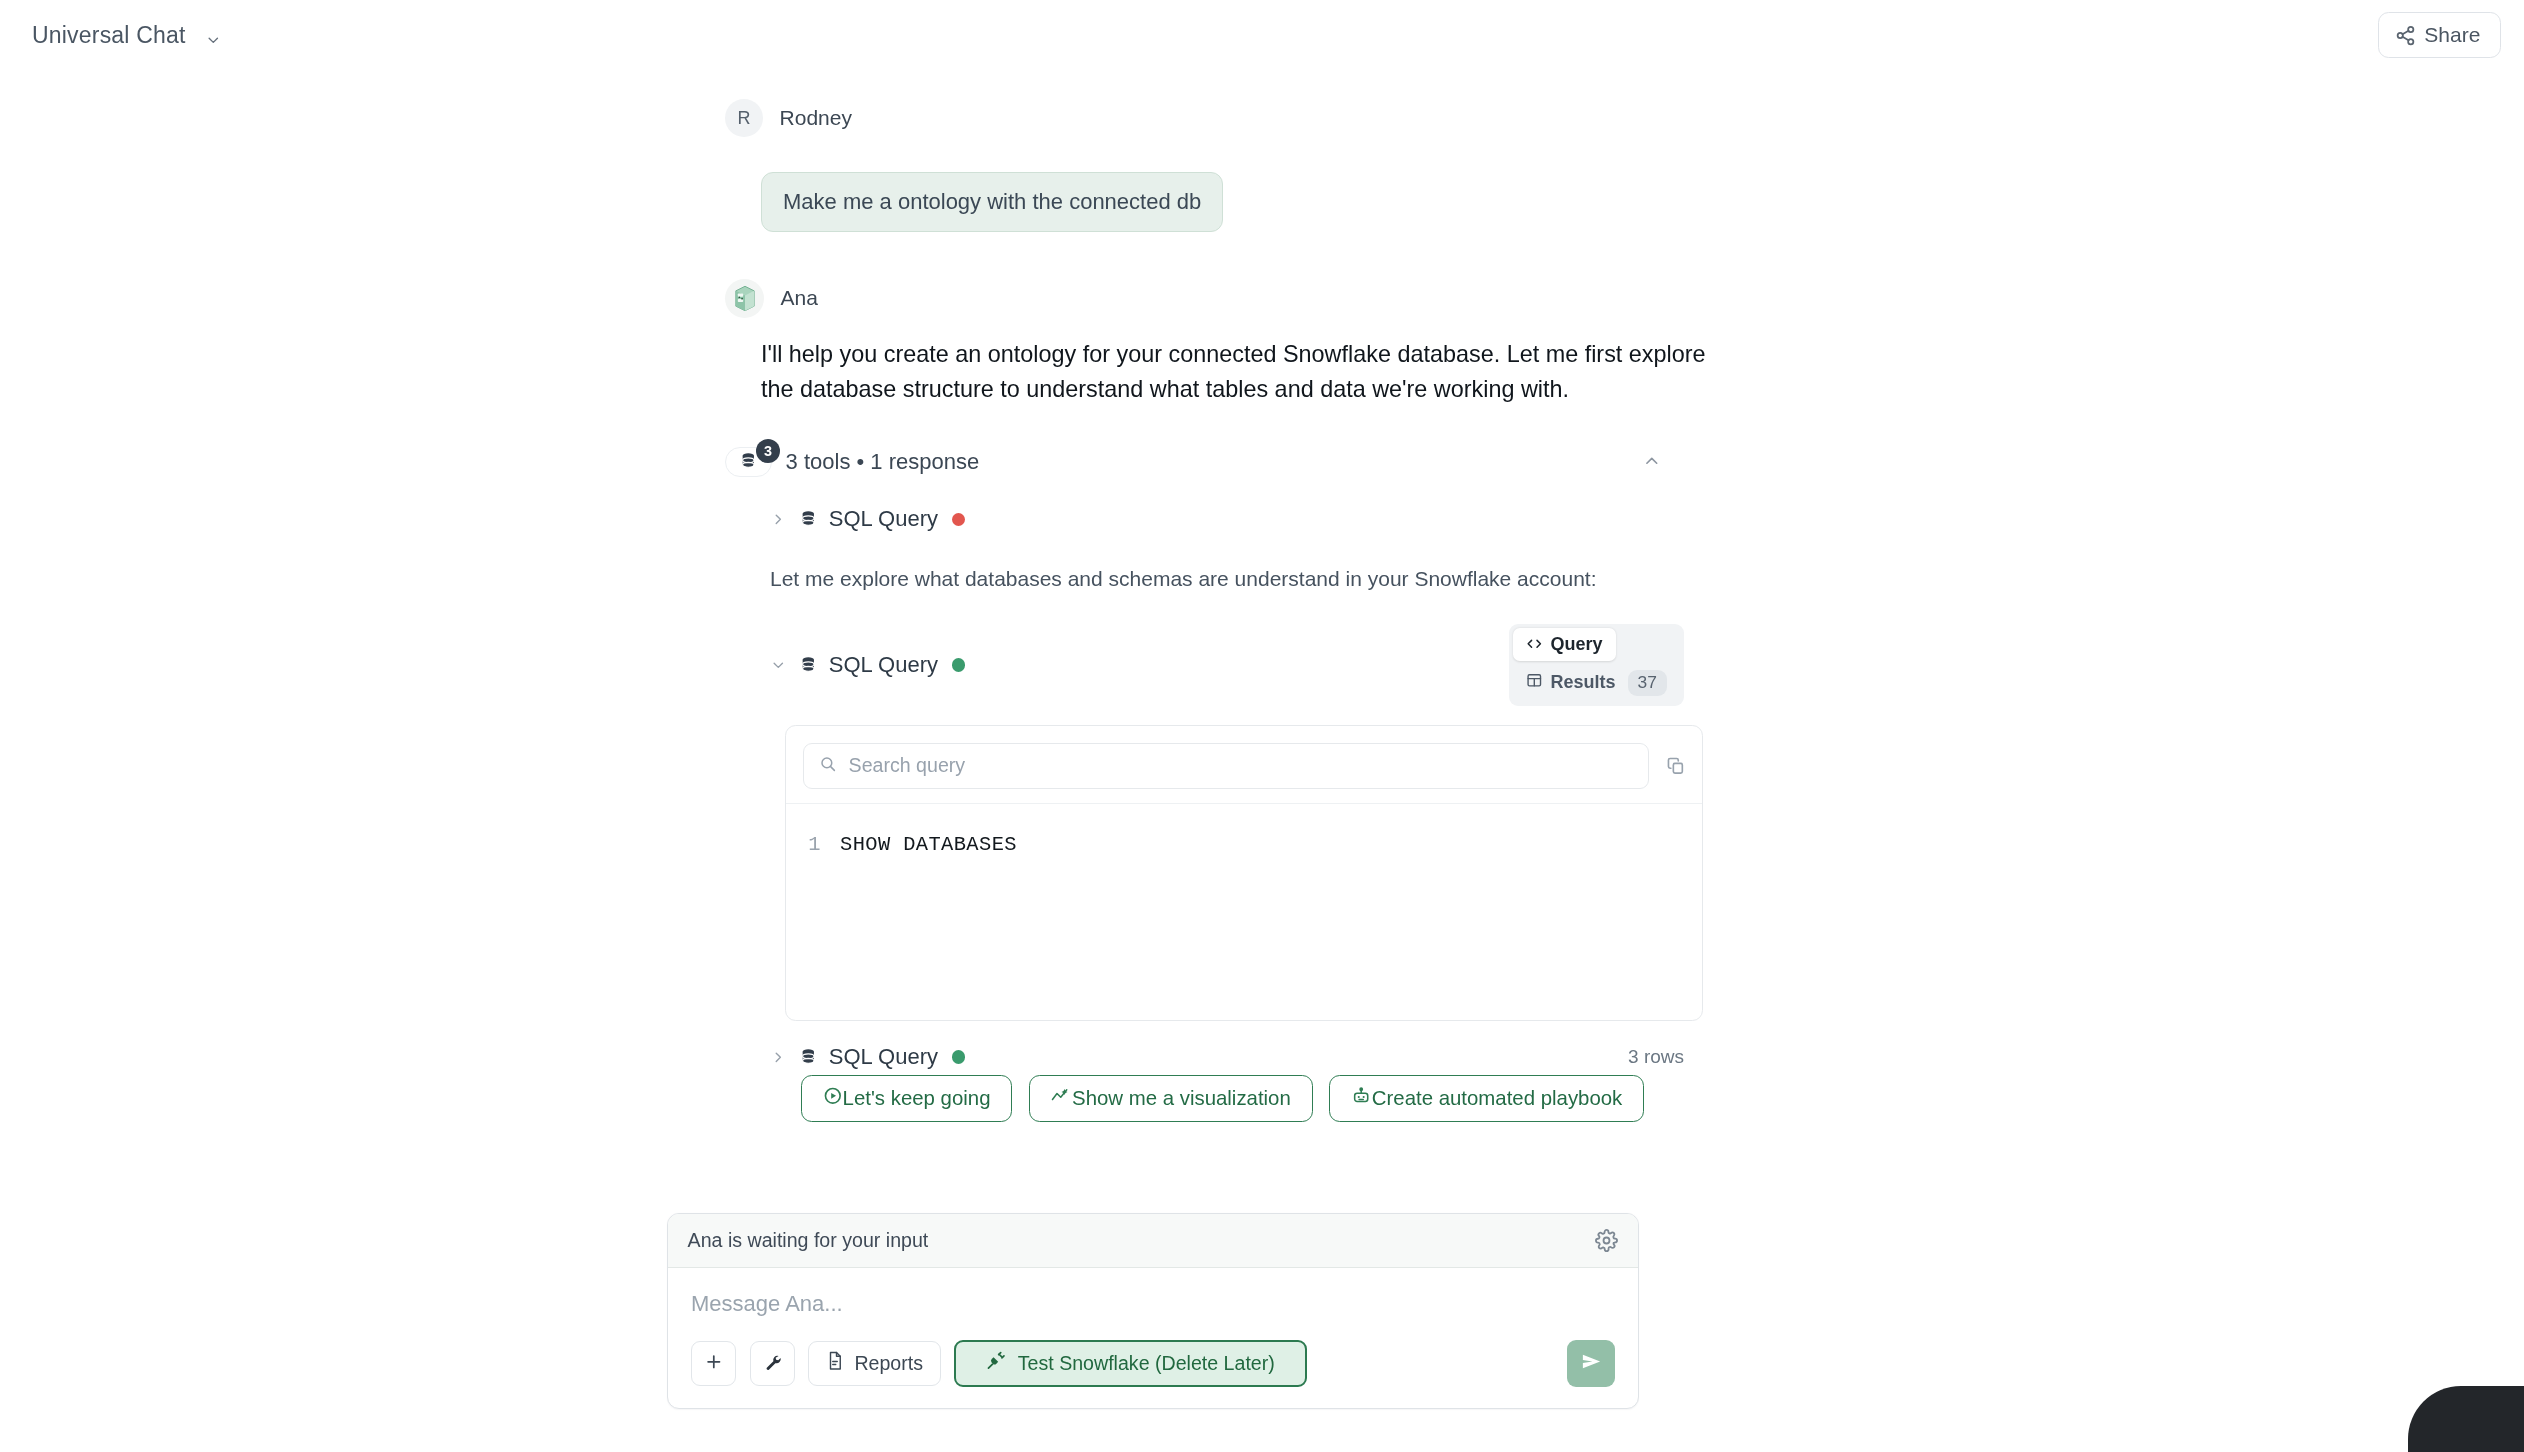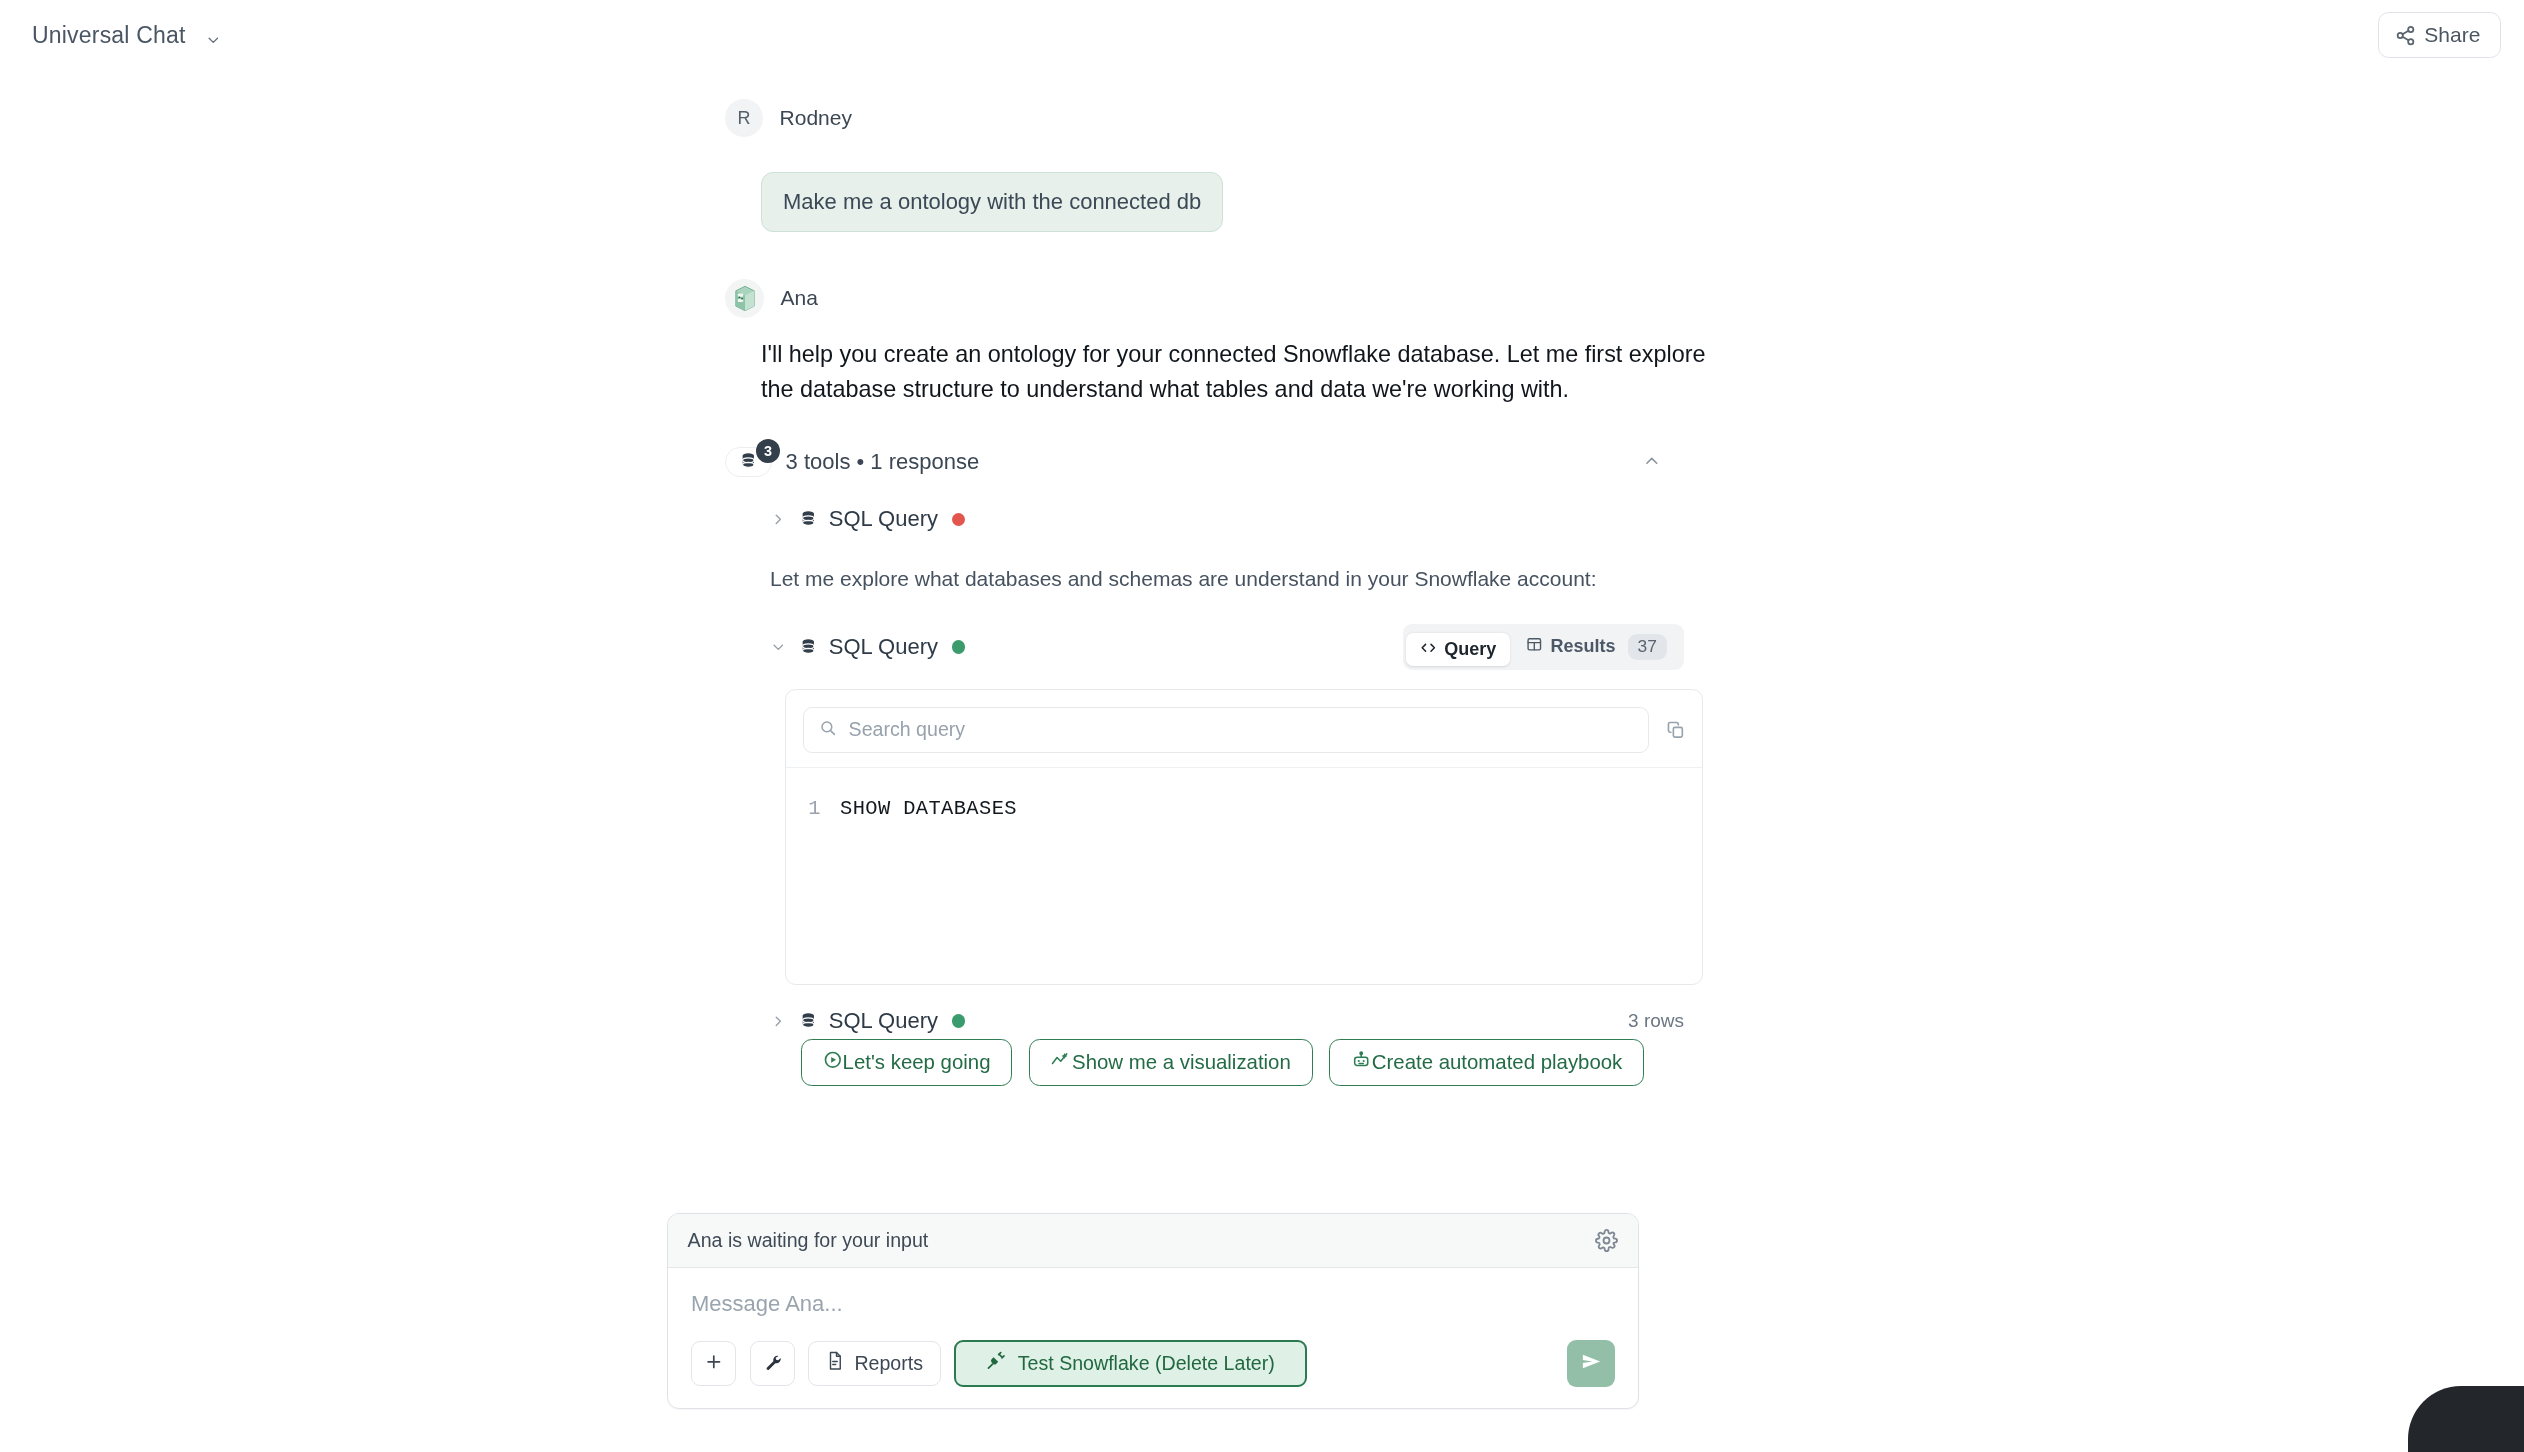--- a/index.html
+++ b/index.html
@@ -104,22 +104,22 @@
   .dot-error { background: #e2564e; }
   .dot-ok { background: #3a9b6d; }
 
   .tool-note {
     margin-top: 35px; margin-left: 45px;
     font-size: 21px; color: #46525f;
   }
 
   
   .tool-tabs {
-    margin-left: auto; display: flex; align-items: flex-end; gap: 3px;
-    background: #f1f3f5; border-radius: 9px; padding: 3.8px;
+    margin-left: auto; display: flex; align-items: flex-start; gap: 3px;
+    background: #f1f3f5; border-radius: 9px; padding: 3.8px; flex-direction: column;
   }
   .tab {
     display: flex; align-items: center; gap: 7.6px;
     border-radius: 6.8px; padding: 6px 13.6px;
     font-size: 18px; font-weight: bold; color: #4d5866; cursor: pointer;
   }
   .tab.active { background: #fff; color: #1d252d; box-shadow: 0 0.8px 2.3px rgba(0,0,0,.12); }
   .tab-badge {
     background: #e2e6ea; color: #58636f; border-radius: 9px;
     padding: 2.3px 9.8px; font-size: 17.4px; font-weight: normal; margin-left: 4.5px;

